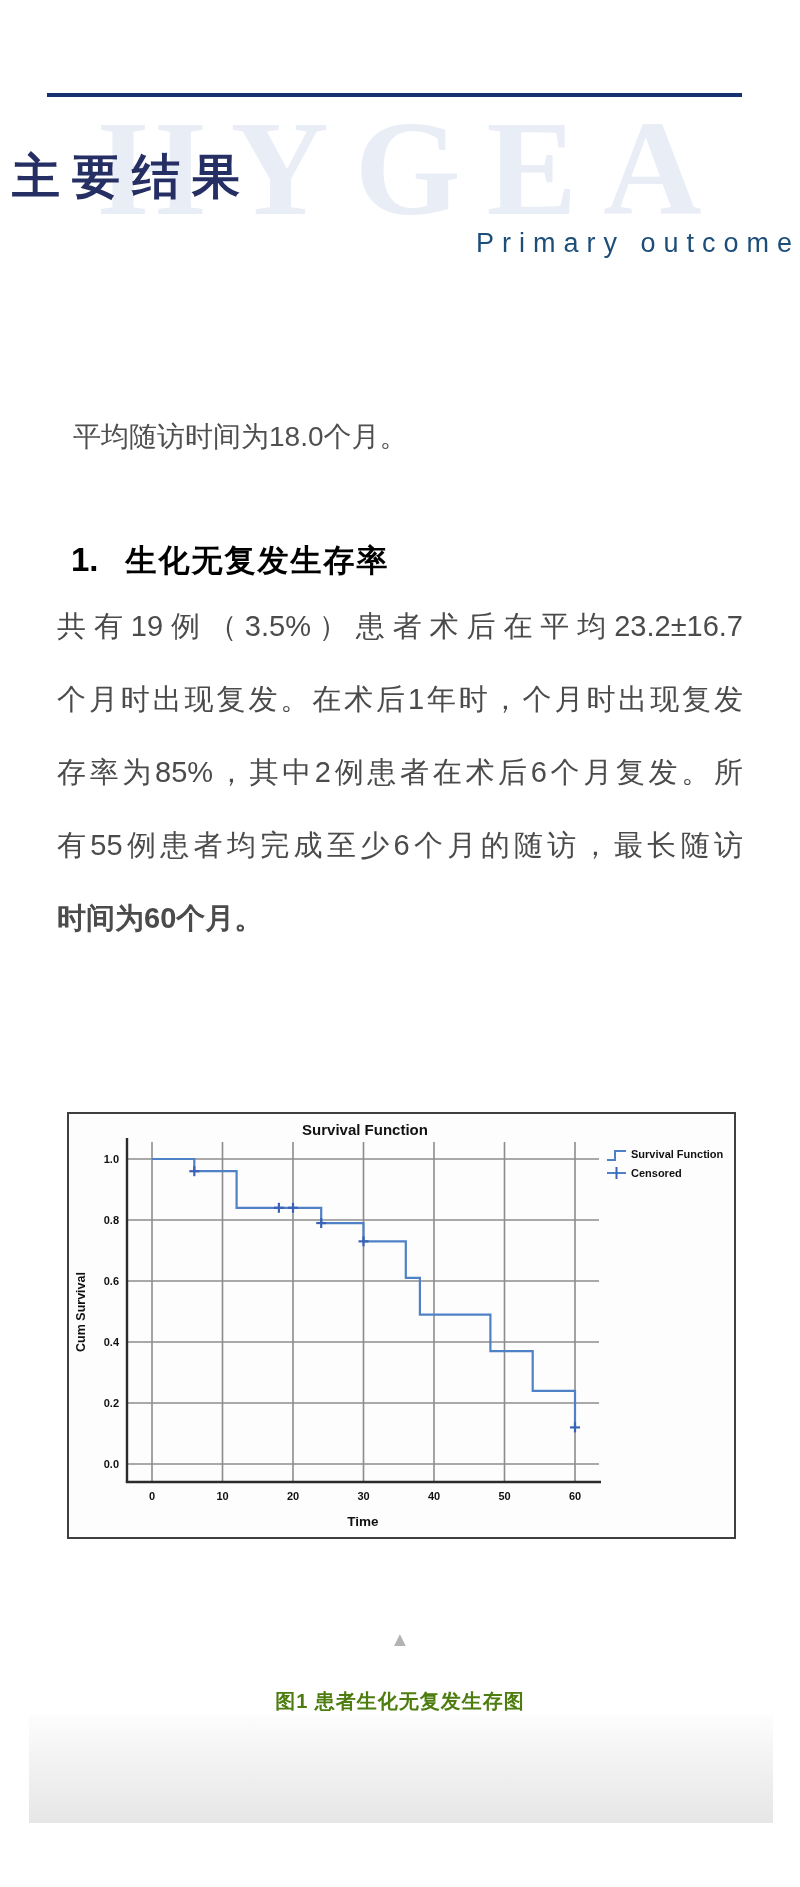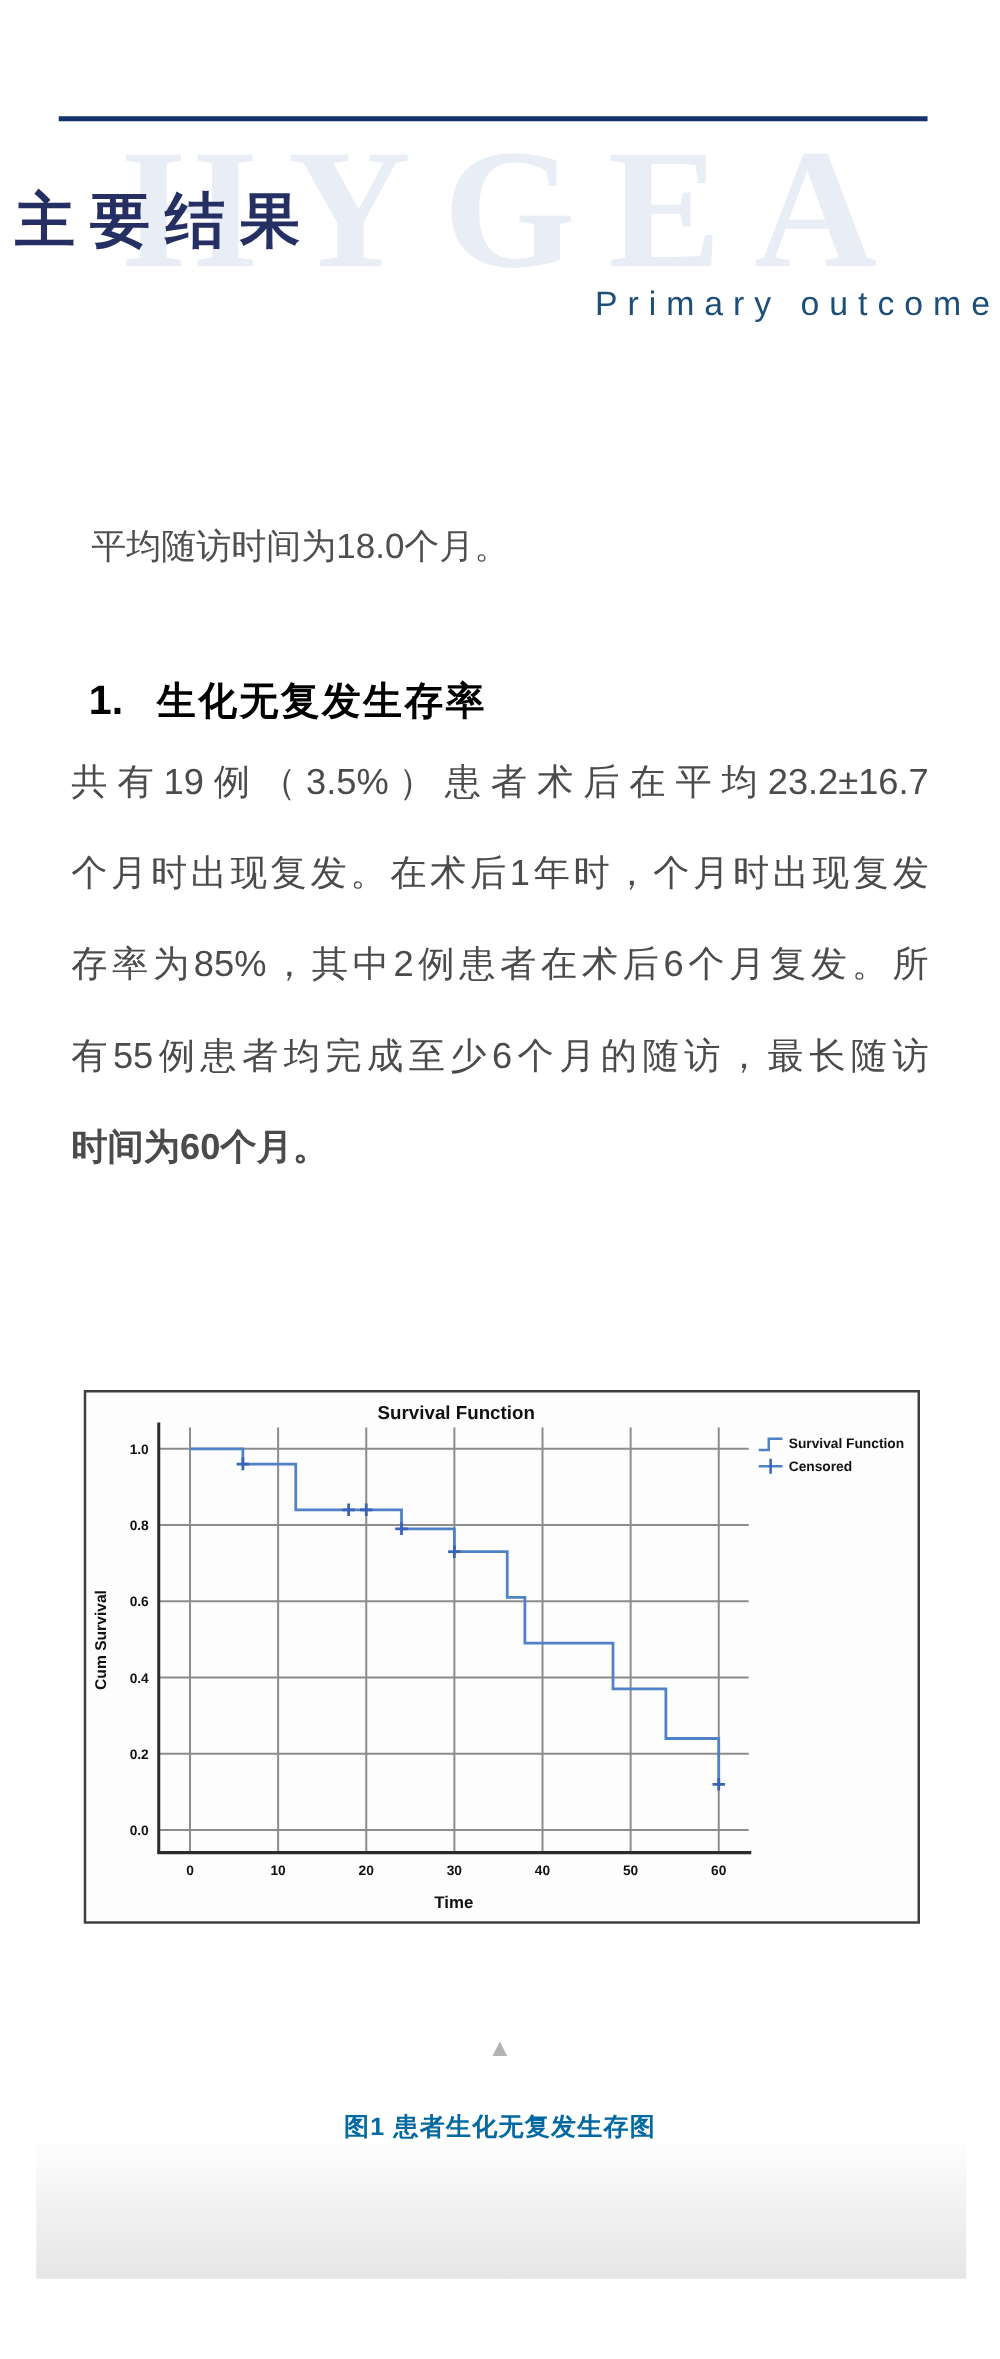--- a/index.html
+++ b/index.html
@@ -35,21 +35,21 @@
     border:2px solid #3f3f3f;background:#fdfdfd;box-sizing:border-box;
   }
   .chart-box svg{display:block;width:100%;height:100%;}
   svg text{font-family:"Liberation Sans","DejaVu Sans",sans-serif;fill:#111111;}
   .scroll-top{
     position:absolute;left:0;right:0;top:1625px;text-align:center;
     font-size:20px;line-height:28px;color:#b3b3b3;cursor:pointer;
   }
   .caption{
     position:absolute;left:0;right:0;top:1688px;text-align:center;
-    font-size:20px;font-weight:bold;letter-spacing:1px;color:#0369a1;
+    font-size:20px;font-weight:bold;letter-spacing:1px;color:#4d7c0f;
   }
   .bottom-band{
     position:absolute;left:29px;top:1715px;width:744px;height:108px;
     background:linear-gradient(180deg,#fdfdfd 0%,#f2f2f2 45%,#e6e6e6 100%);
   }
 </style>
 </head>
 <body>
 
 <div class="page">

